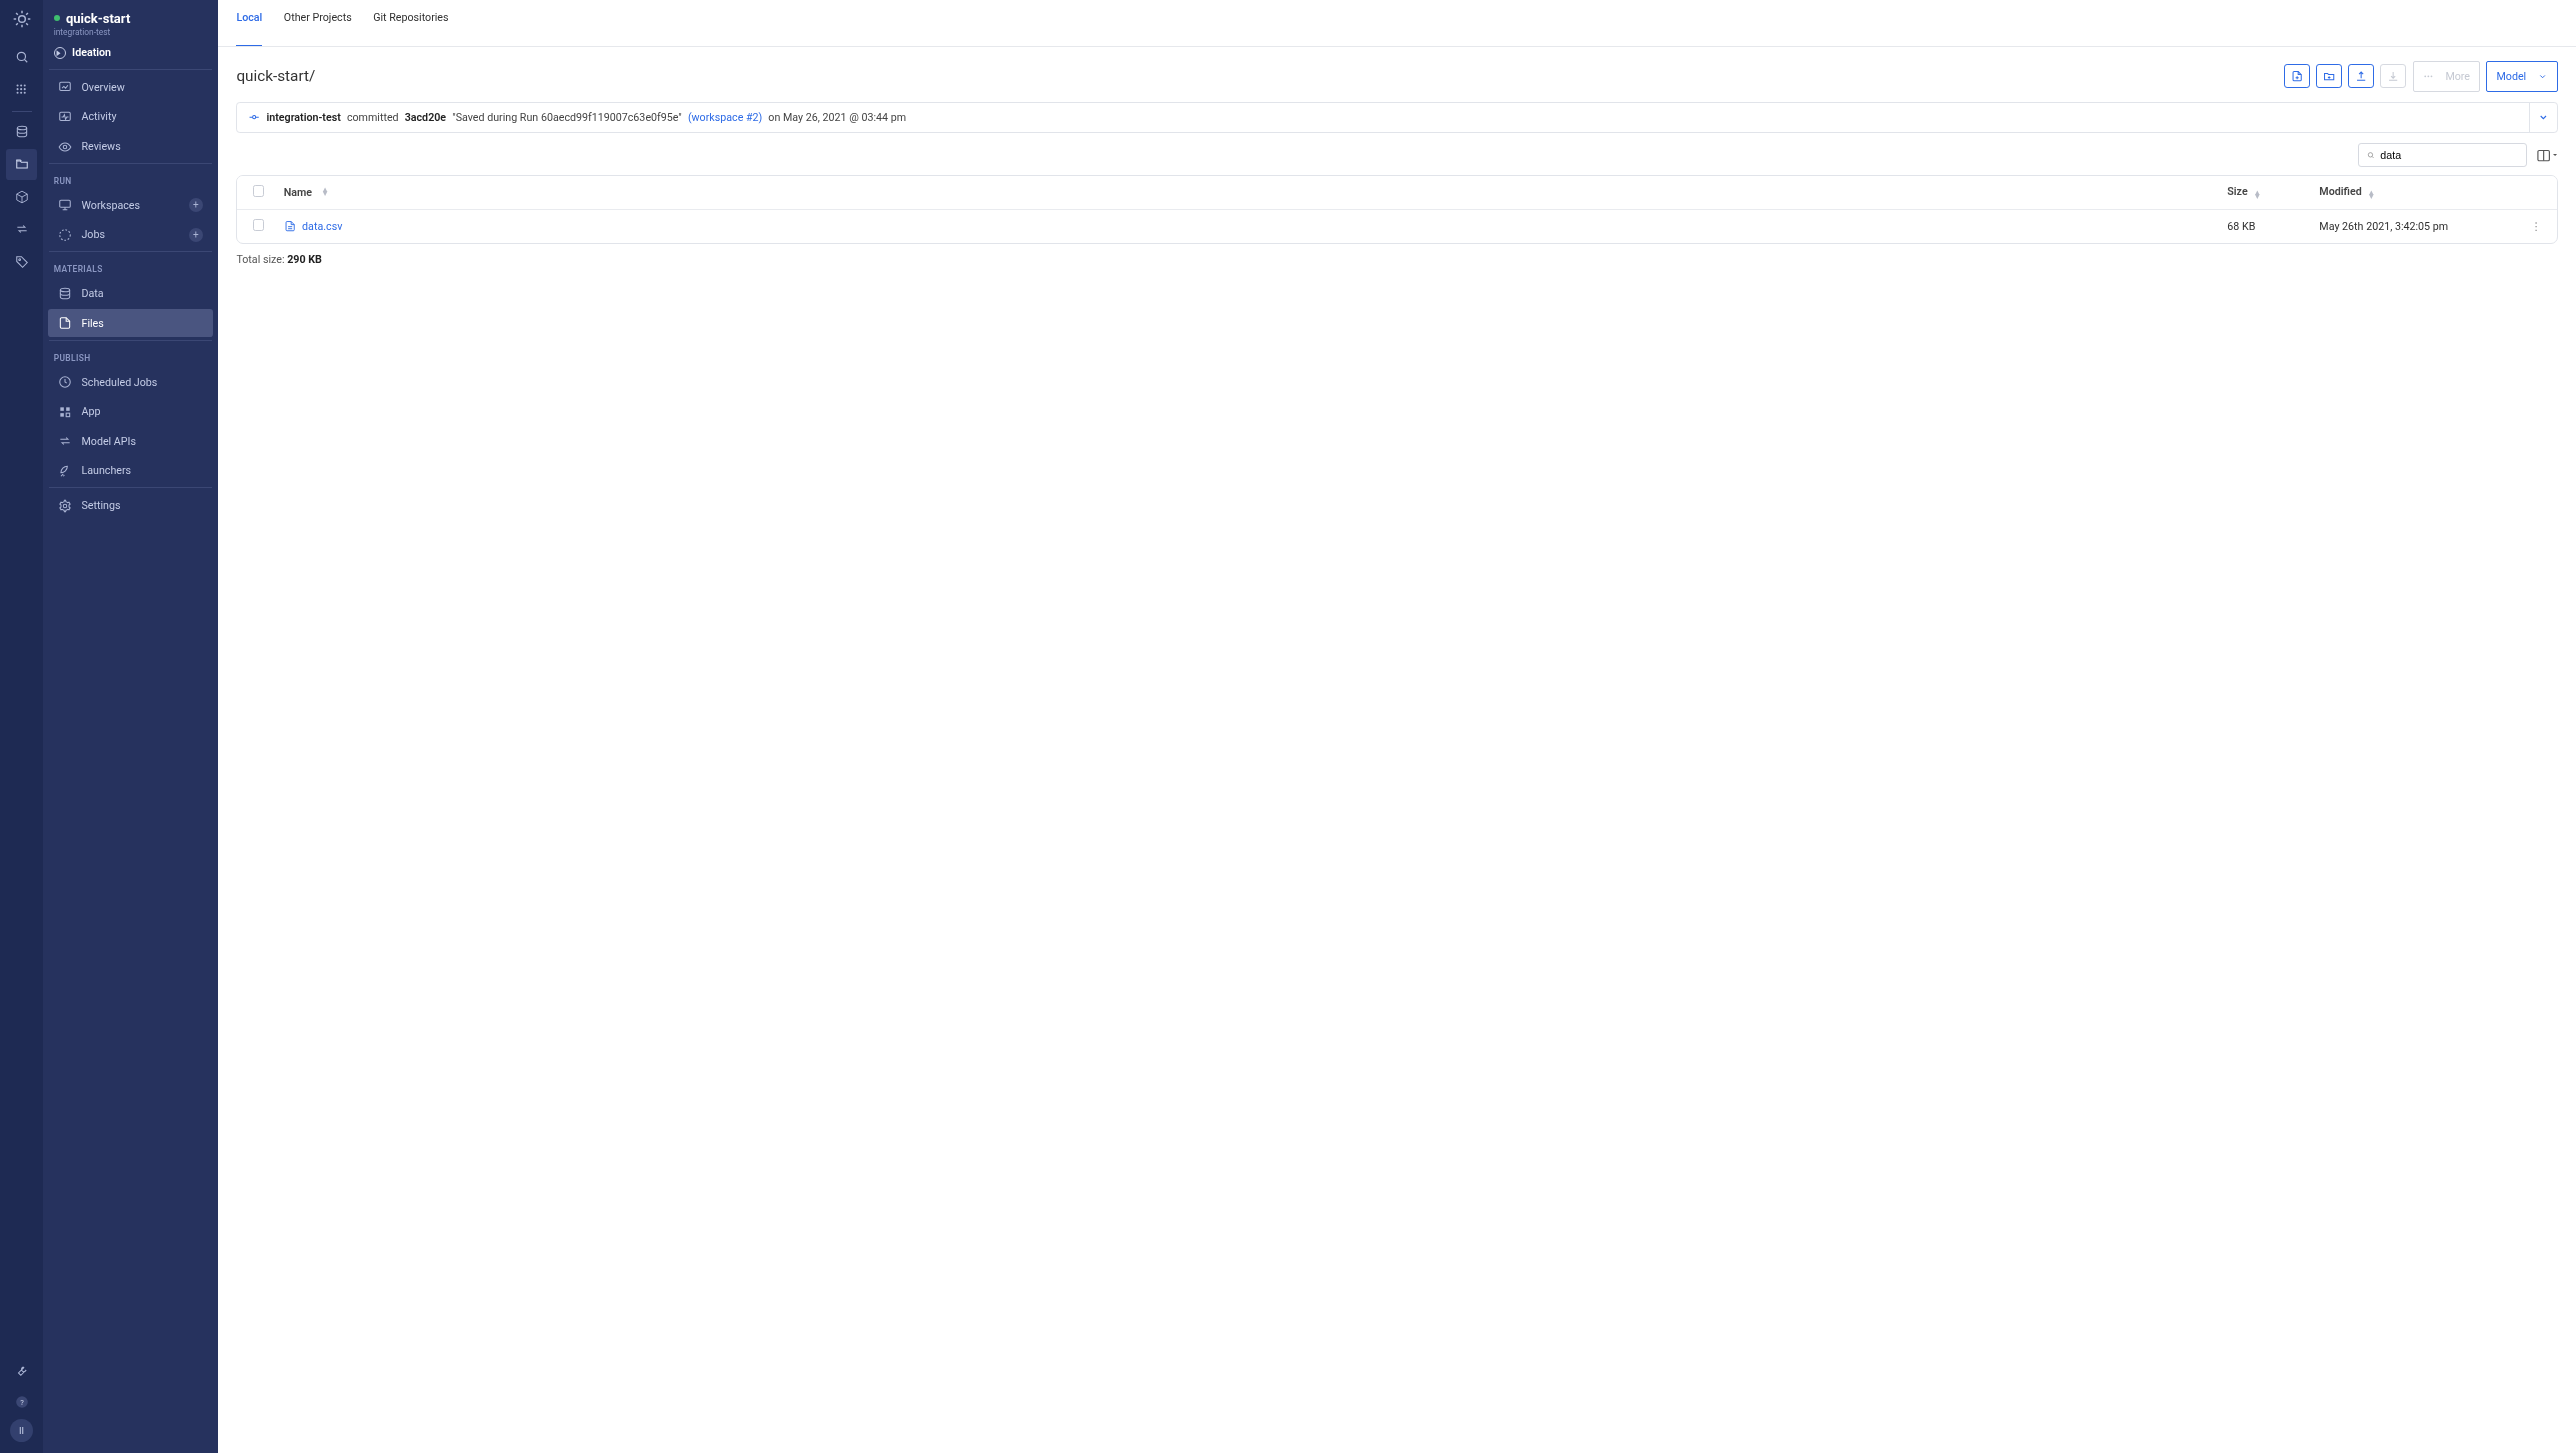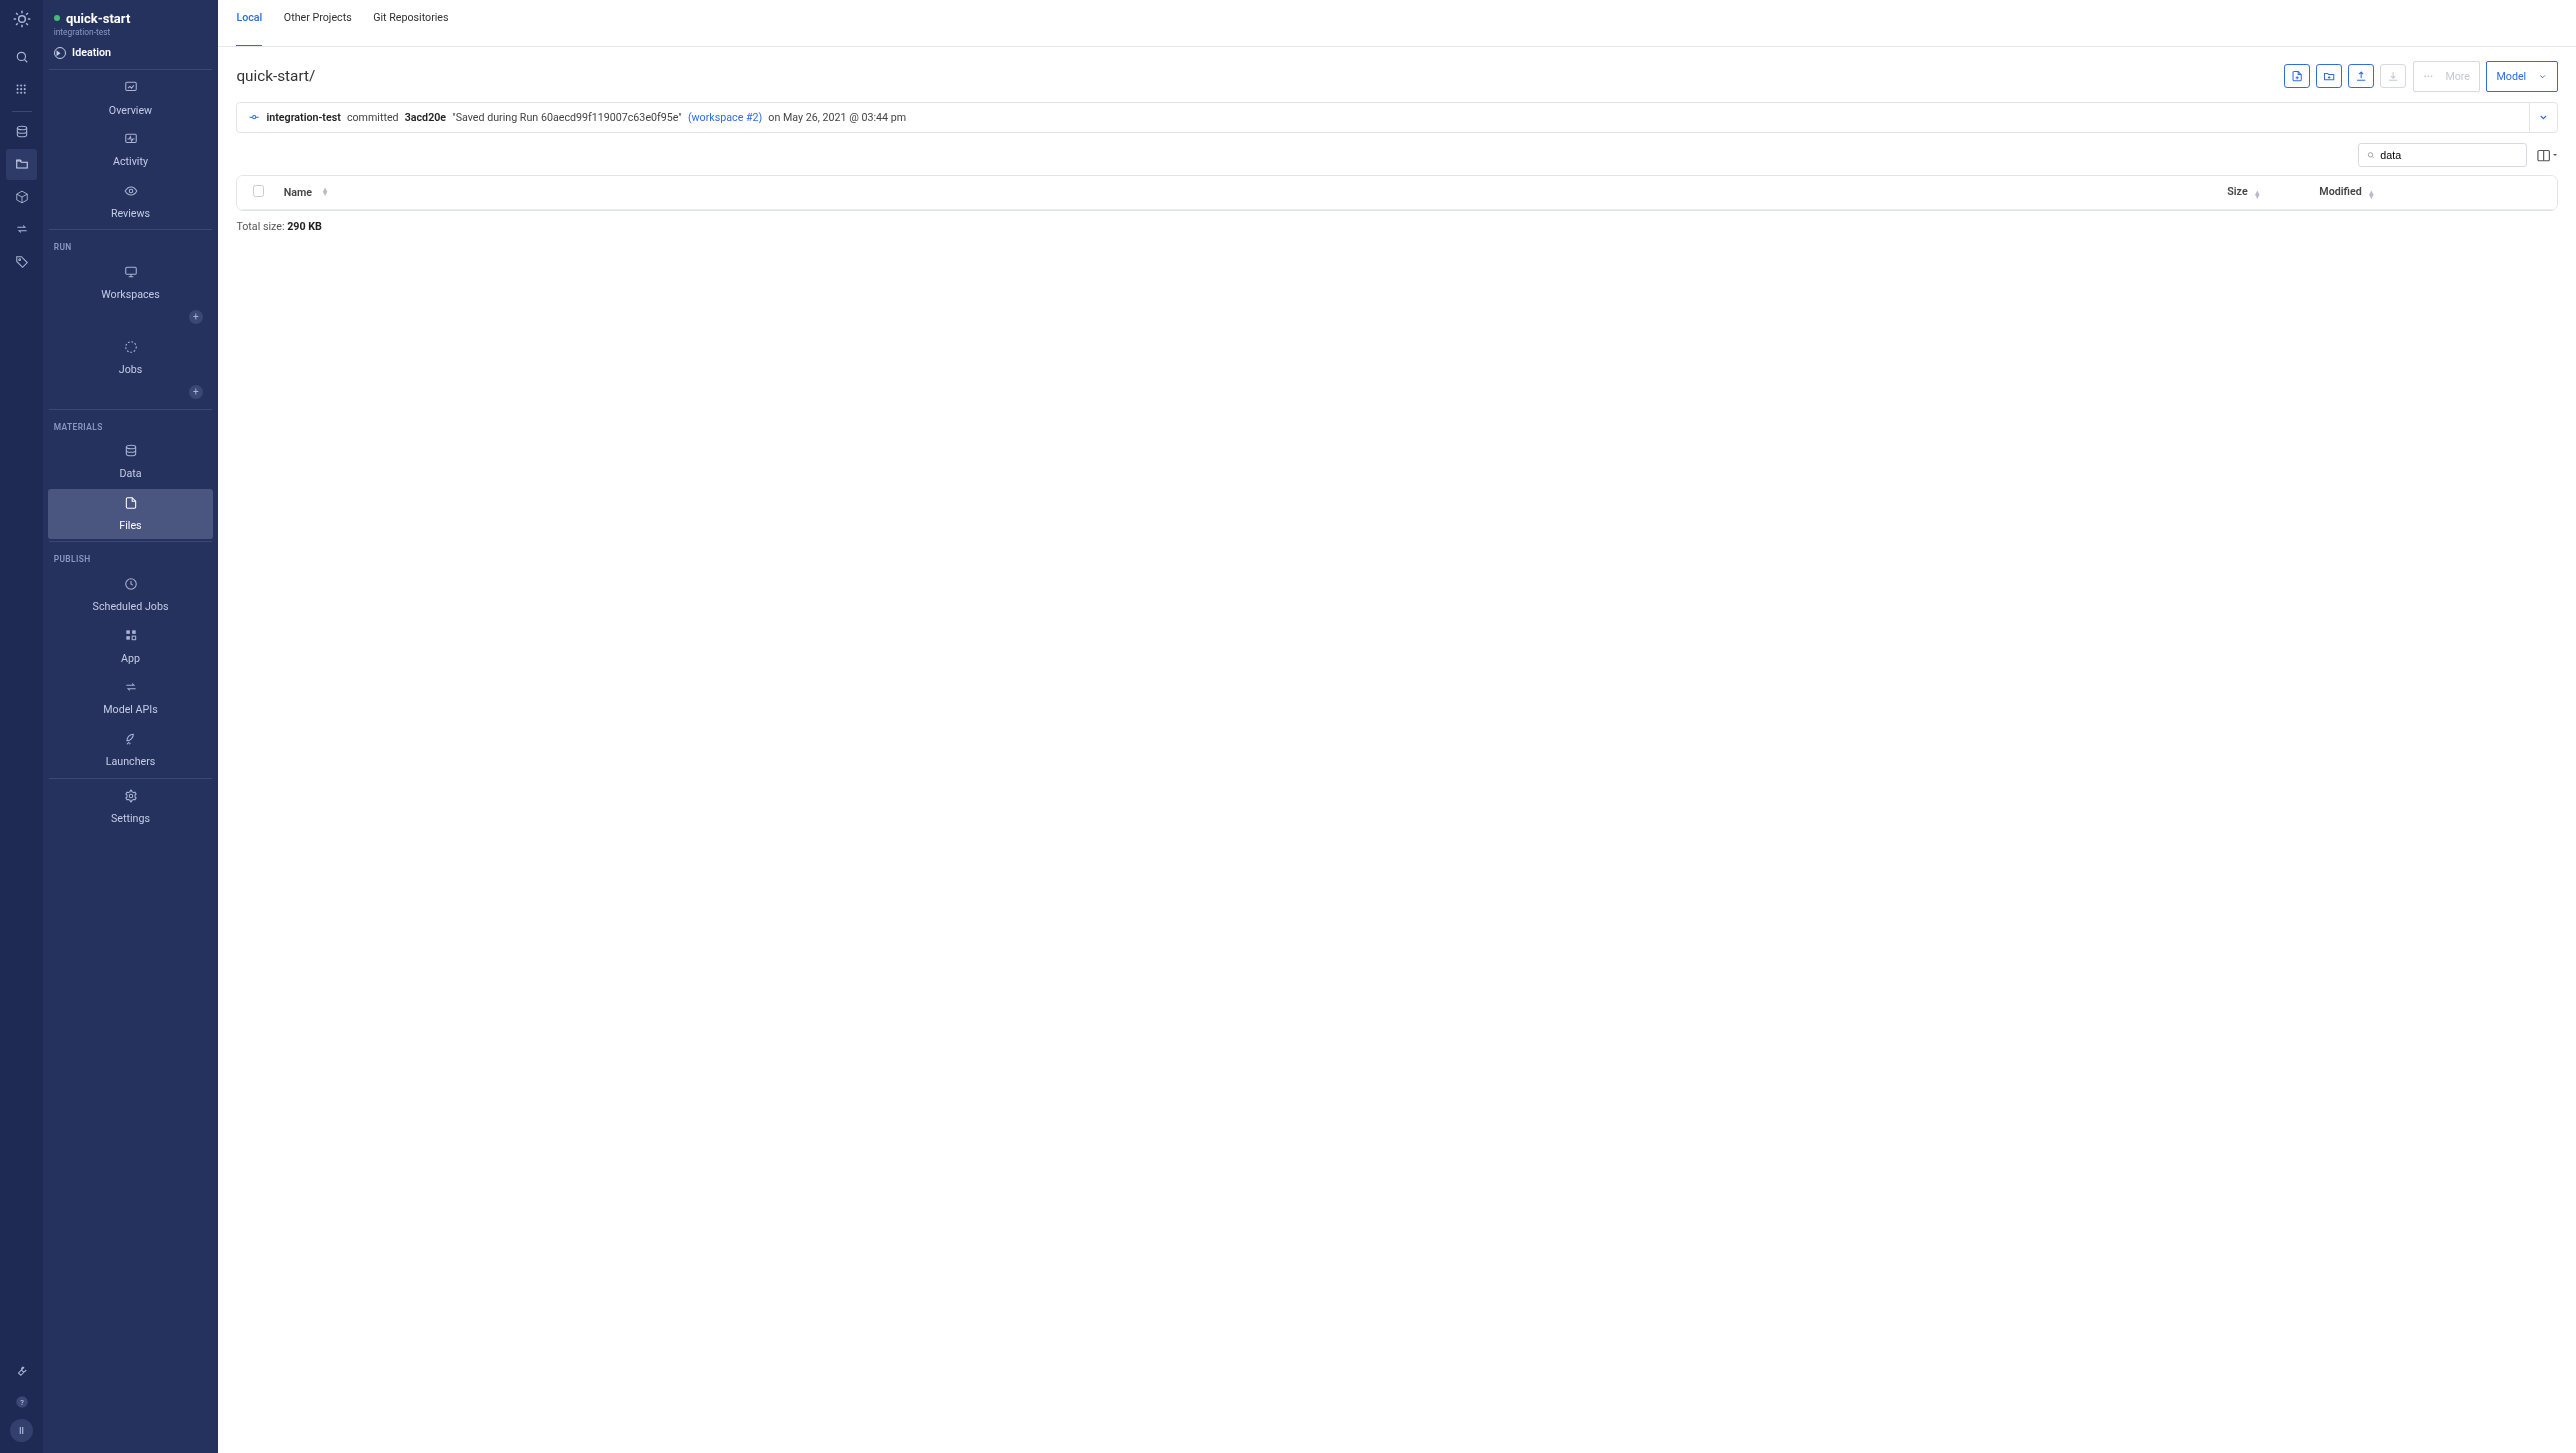--- a/index.html
+++ b/index.html
@@ -42,21 +42,21 @@
   .sb-head { padding: 3.1px 10.7px 7.7px; }
   .sb-title-row { display:flex; align-items:center; gap:6.1px; }
   .sb-status-dot { width:6.1px; height:6.1px; border-radius:50%; background:#3fbf6f; }
   .sb-title { font-weight:700; font-size:13px; color:#fff; }
   .sb-sub { font-size:8.4px; color:#8b97c2; margin-top:1.5px; }
   .sb-phase { display:flex; align-items:center; gap:6.1px; margin-top:9.2px; font-weight:600; font-size:10.7px; color:#fff; }
   .sb-phase-icon { width:12.3px; height:12.3px; border:1.2px solid #c4cce6; border-radius:50%; position:relative; }
   .sb-phase-icon::after { content:""; position:absolute; left:0.8px; top:3.1px; border-left:4.6px solid #c4cce6; border-top:3.1px solid transparent; border-bottom:3.1px solid transparent; transform:translate(1.5px,-0.8px); }
 
   .sb-divider { height:0.8px; background:#3b4774; margin: 1.5px 6.1px 3.1px; }
-  .sb-item { display:flex; align-items:center; gap:9.2px; padding:7px 10.7px; cursor:pointer; font-size:10.7px; color:#c4cce6; border-radius:3.1px; margin:0.8px 4.6px; position:relative;flex-direction:column; }
+  .sb-item { display:flex; align-items:center; gap:9.2px; padding:7px 10.7px; cursor:pointer; font-size:10.7px; color:#c4cce6; border-radius:3.1px; margin:0.8px 4.6px; position:relative; }
   .sb-item.active { background:#4a5580; color:#fff; }
   .sb-section-label { font-size:8.4px; letter-spacing:0.4px; color:#8b97c2; padding:9.2px 10.7px 4.6px; font-weight:600; }
   .sb-plus { margin-left:auto; width:14px; height:14px; border-radius:50%; background:#3b4774; color:#aab4d4; display:flex; align-items:center; justify-content:center; font-size:10px; line-height:1; }
   .sb-icon { width:14px; height:14px; display:flex; align-items:center; justify-content:center; }
 
   
   .main { flex:1; display:flex; flex-direction:column; overflow:auto; }
 
   .tabs { display:flex; gap:21.5px; padding: 10.7px 18.4px 0; border-bottom:0.8px solid #e6e8ec; }
   .tab { padding-bottom:21px; font-size:10.7px; cursor:pointer; color:#303030; border-bottom:1.5px solid transparent; }
@@ -420,20 +420,34 @@
           <span>Size</span>
           <span class="sort-caret">▲<br>▼</span>
         </div>
         <div class="col-mod">
           <span>Modified</span>
           <span class="sort-caret">▲<br>▼</span>
         </div>
         <div class="col-menu"></div>
       </div>
 
+      <div class="tbl-row tbl-body-row">
+        <div class="col-check"><span class="chk"></span></div>
+        <div class="col-name">
+          <svg width="12.3" height="12.3" viewBox="0 0 24 24" fill="none" stroke="#2e6be6" stroke-width="1.8">
+              <path d="M14 3H6a2 2 0 00-2 2v14a2 2 0 002 2h12a2 2 0 002-2V9z"></path>
+              <path d="M14 3v6h6"></path>
+              <path d="M8 13h8M8 17h8"></path>
+            </svg>
+          <span class="file-link">data.csv</span>
+        </div>
+        <div class="col-size">68 KB</div>
+        <div class="col-mod">May 26th 2021, 3:42:05 pm</div>
+        <div class="col-menu">⋮</div>
+      </div>
     </div>
 
     <div class="total-line">
       <span>Total size: </span><b>290 KB</b>
     </div>
 
   </div>
 </div>
 
 

